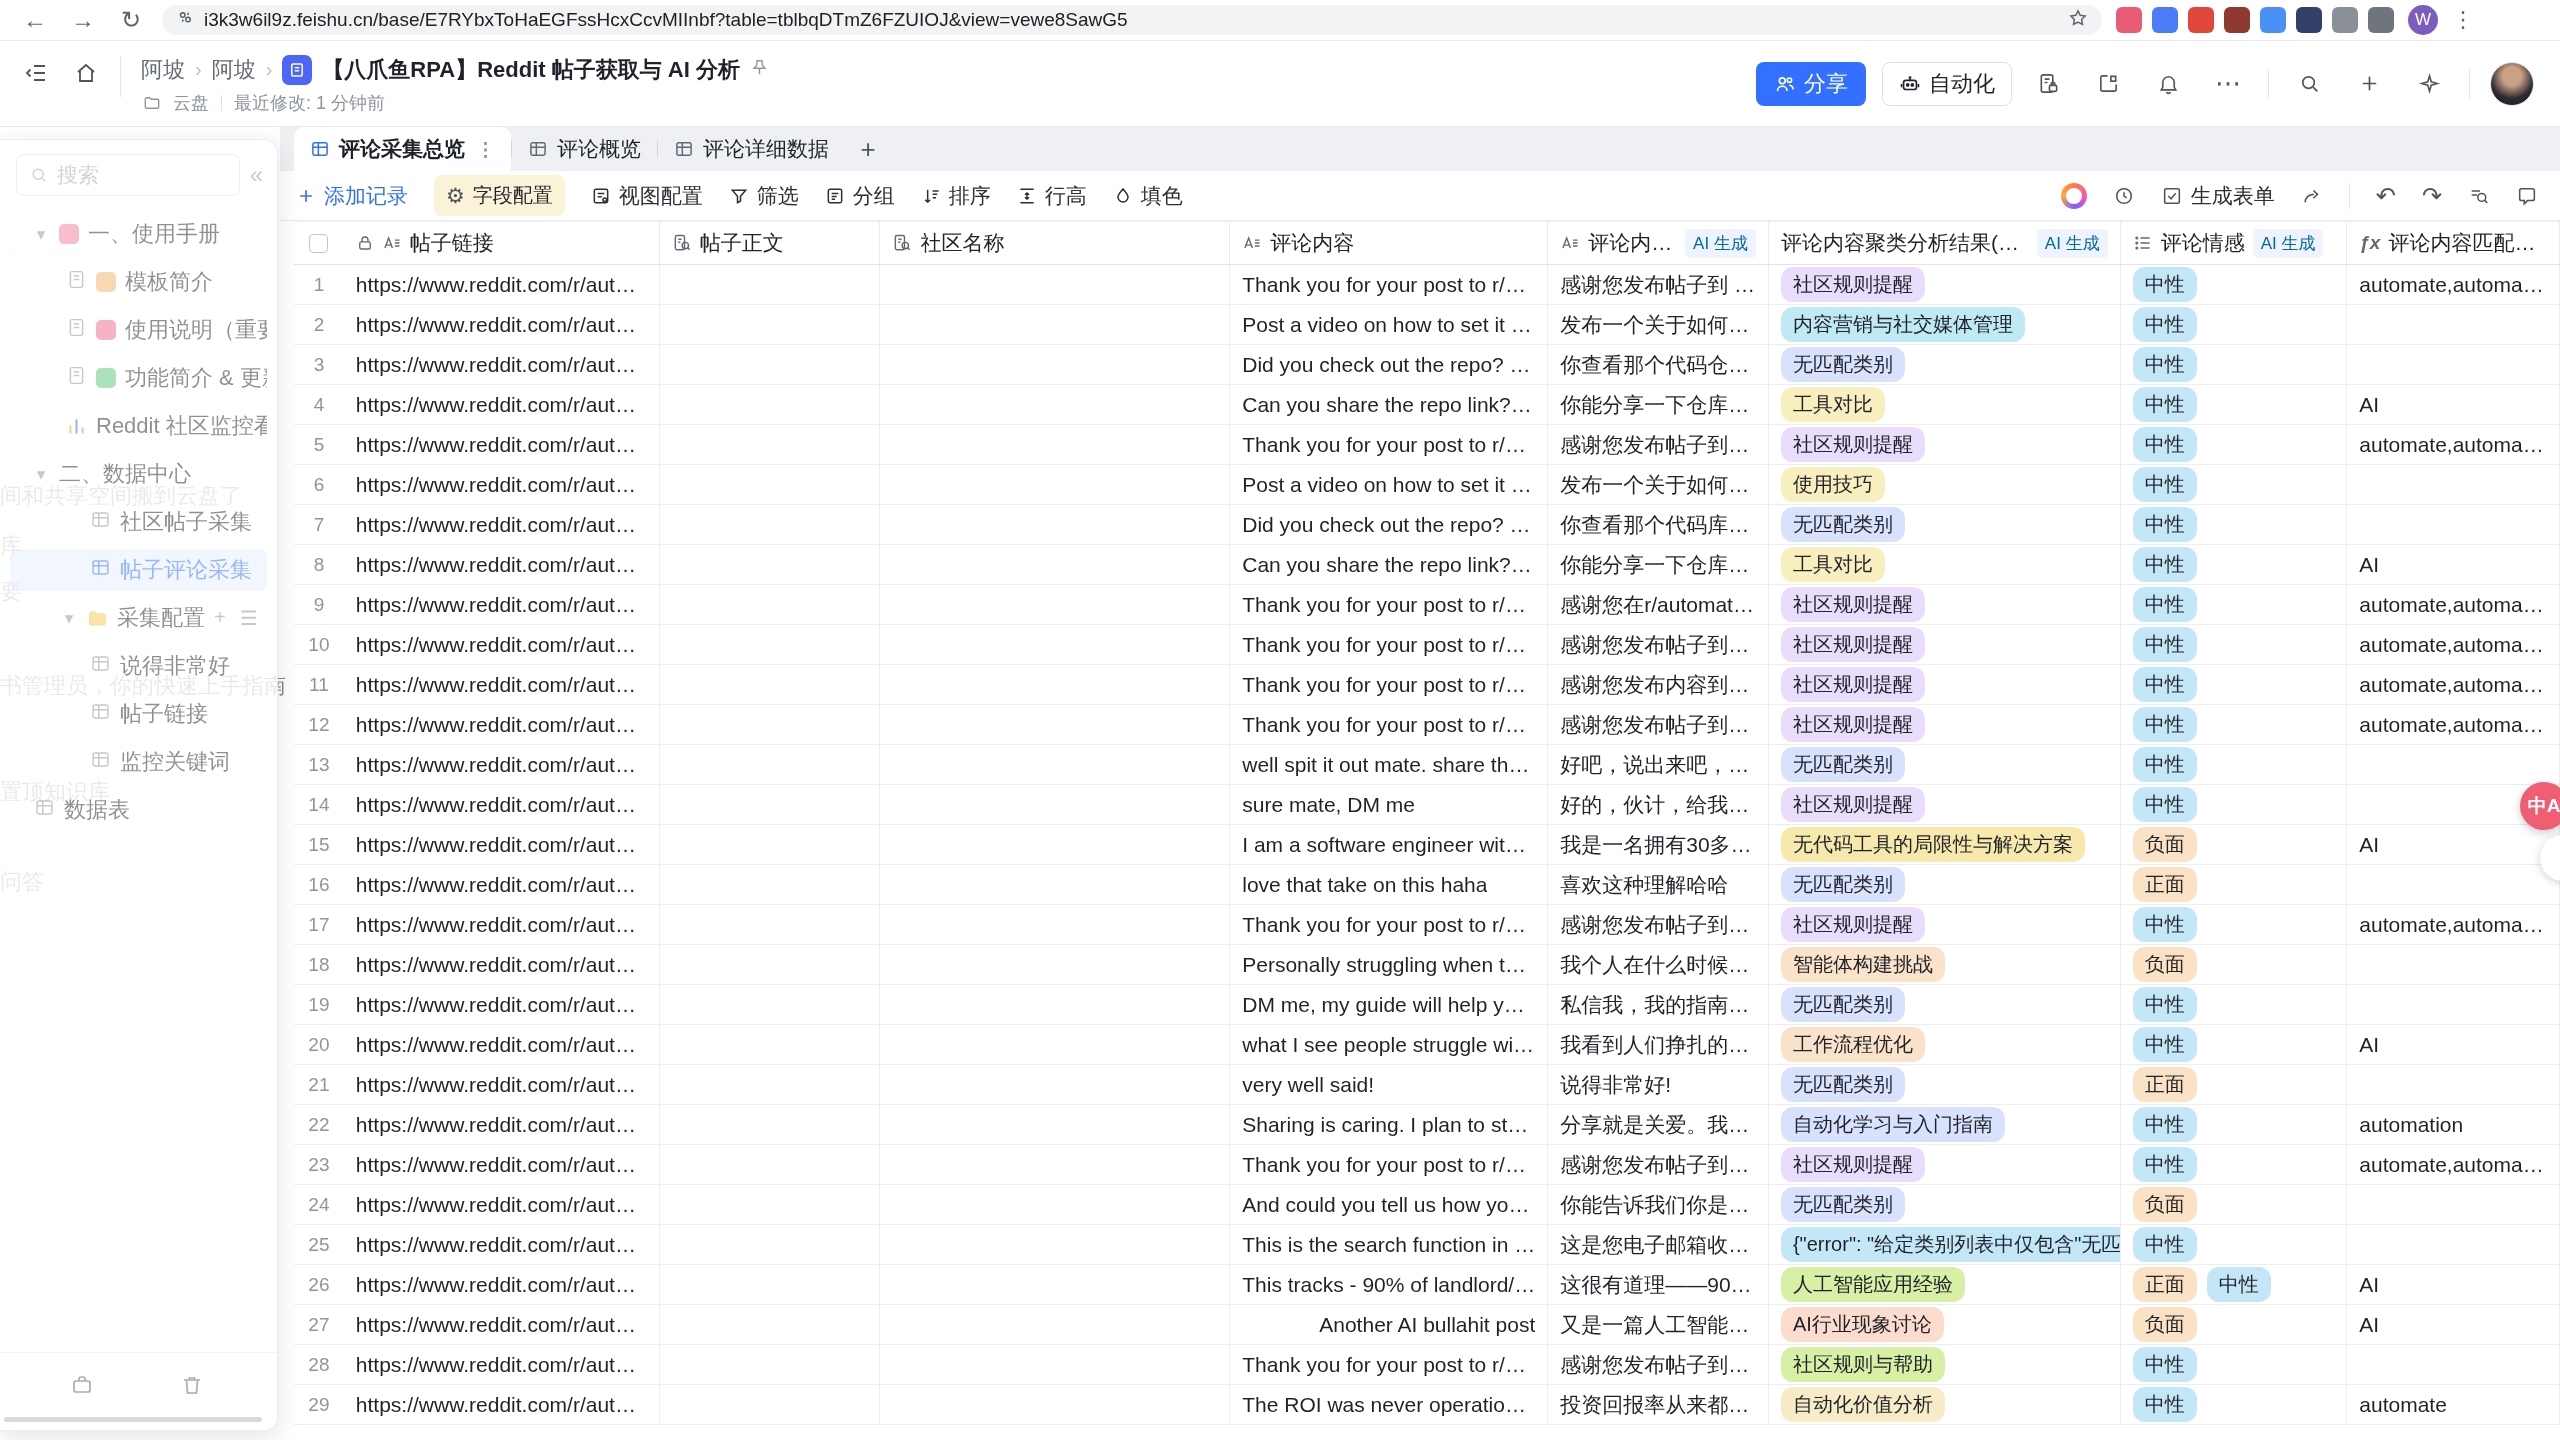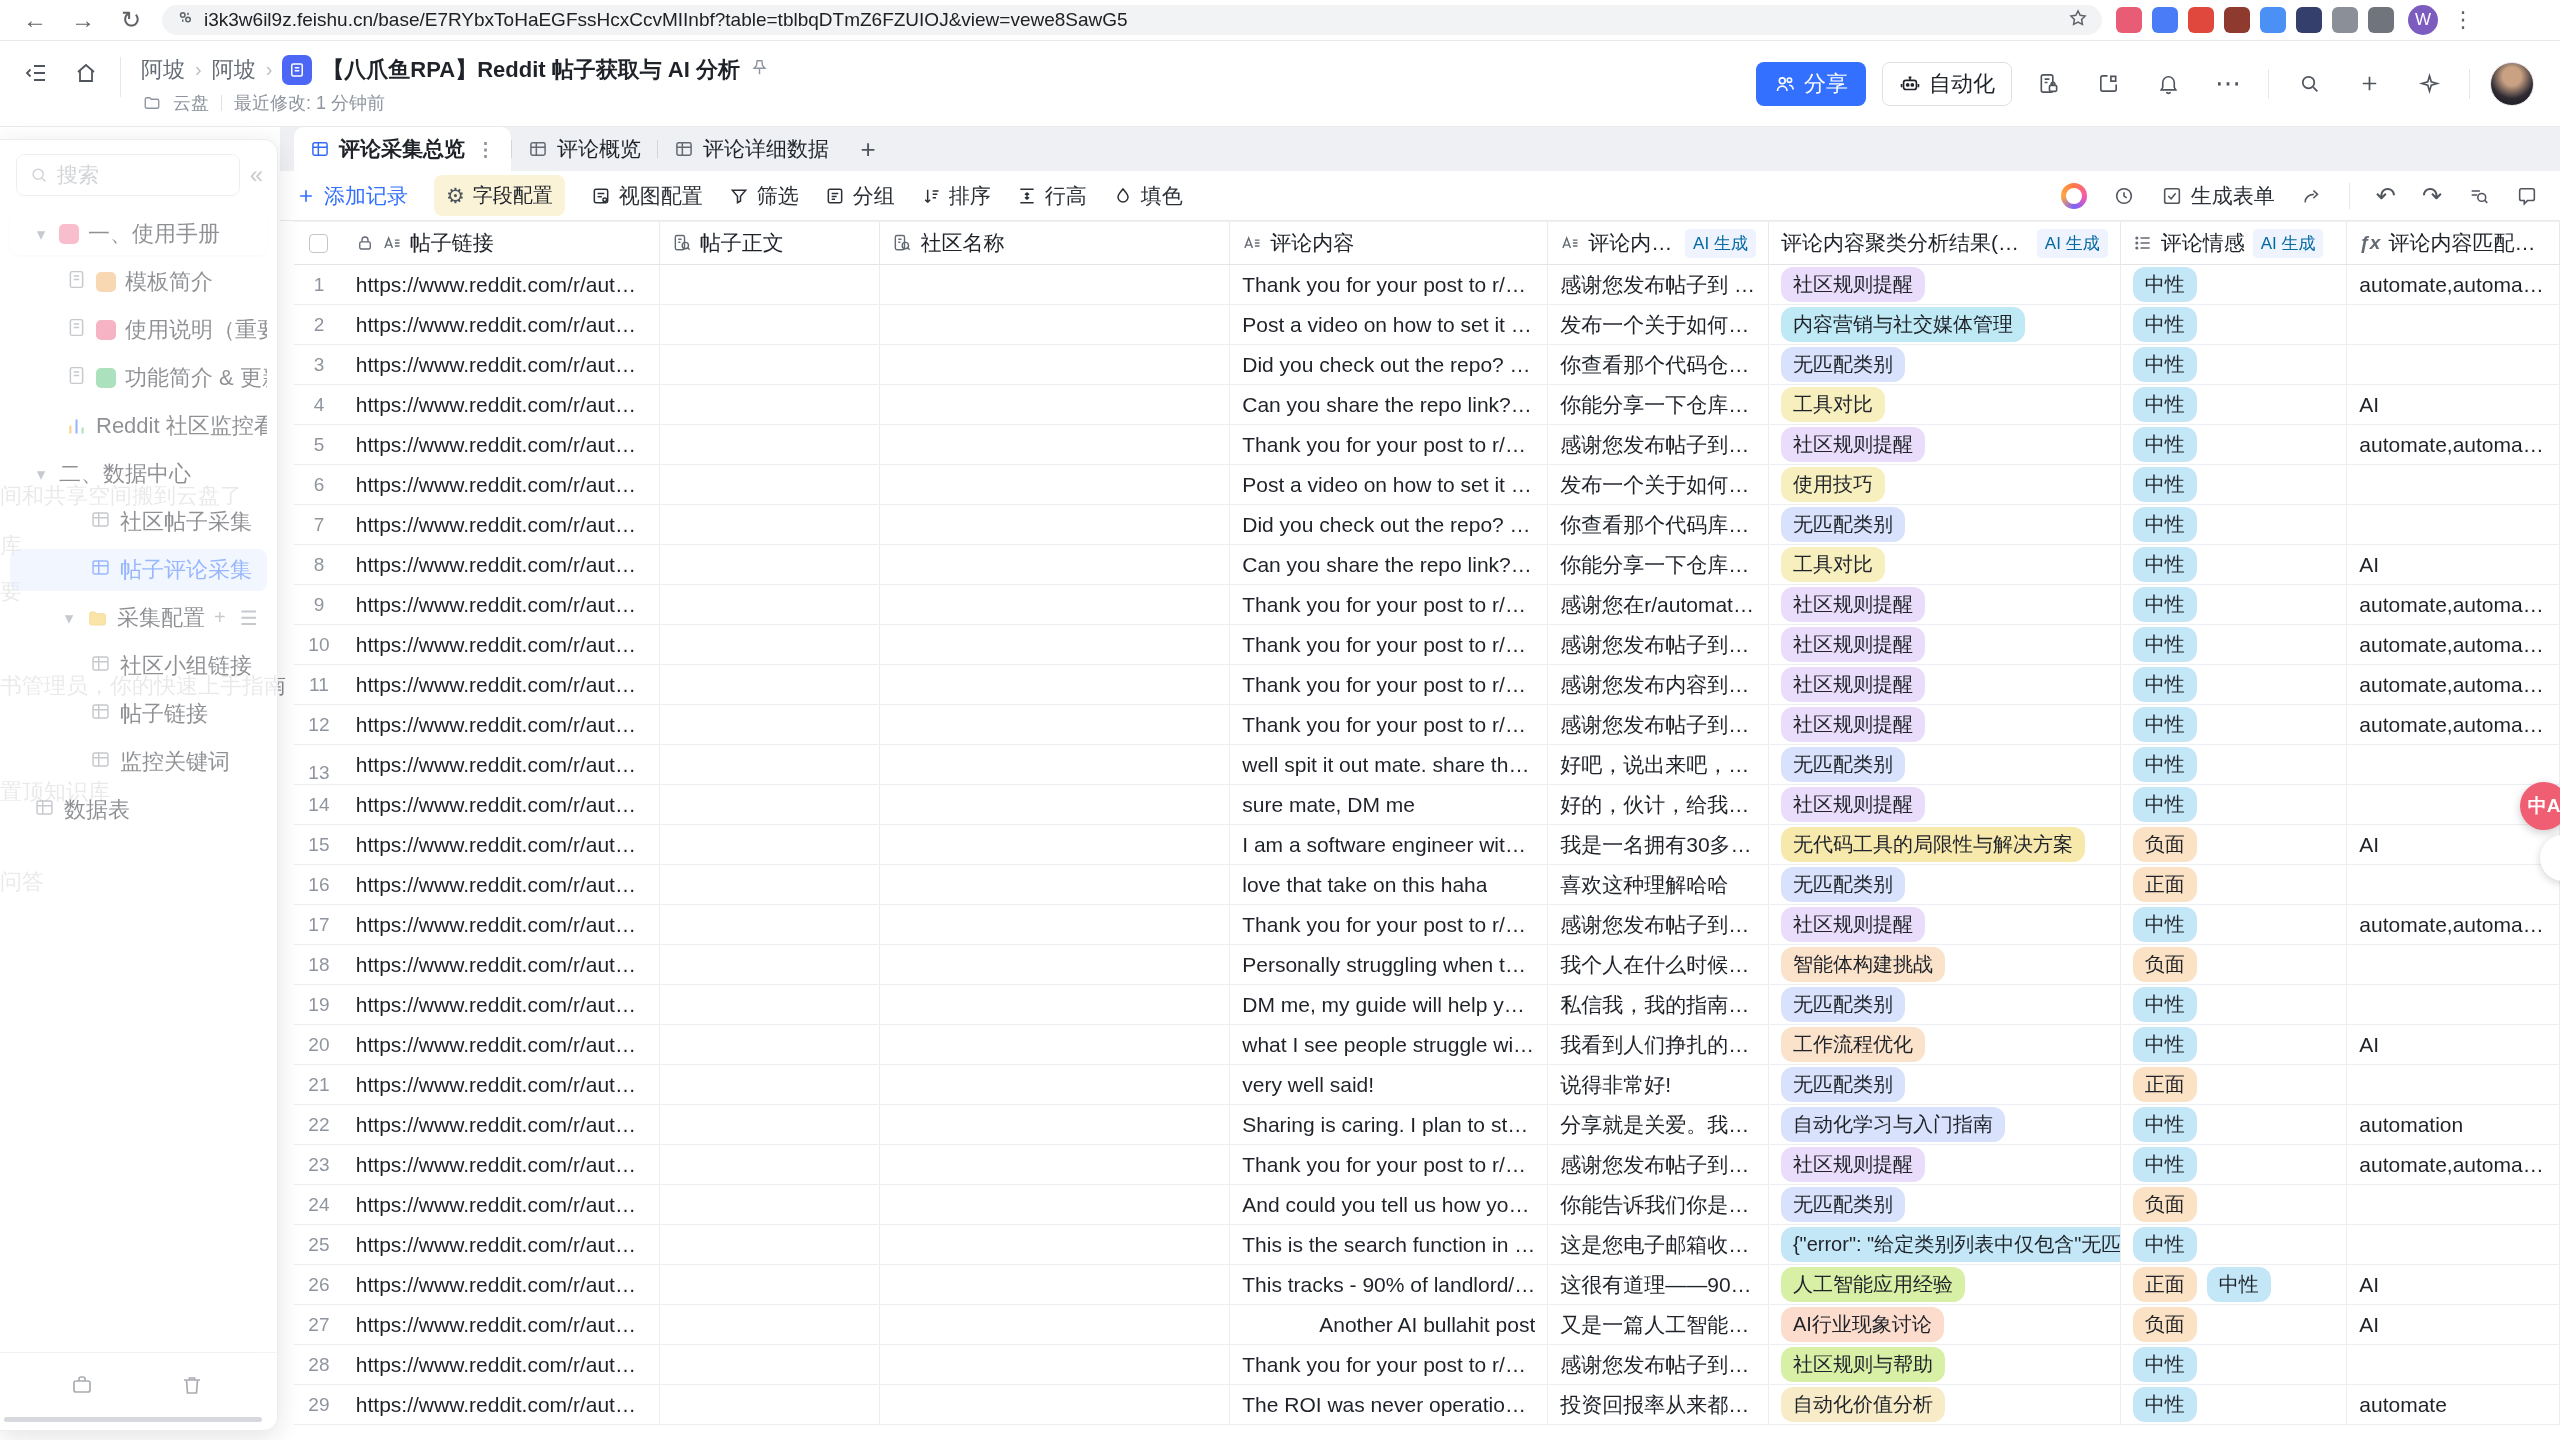--- a/index.html
+++ b/index.html
@@ -740,21 +740,21 @@
               <span class="pill" style="background:#EADDFB">社区规则提醒</span>
             </div>
             <div class="cell" style="width: 228px;">
               <span class="pill" style="background:#C4E7F8">中性</span>
             </div>
             <div class="cell" style="width: 214px;">
               <span class="txt">automate,automation</span>
             </div>
           </div>
           <div class="trow">
-            <div class="cell num" style="width: 50px; align-items: flex-end;">
+            <div class="cell num" style="width: 50px;">
               <span class="txt">13</span>
             </div>
             <div class="cell" style="width: 318px;">
               <span class="txt">https://www.reddit.com/r/automati...</span>
             </div>
             <div class="cell" style="width: 222px;"></div>
             <div class="cell" style="width: 352px;"></div>
             <div class="cell" style="width: 320px;">
               <span class="txt">well spit it out mate. share the docu...</span>
             </div>
@@ -1265,21 +1265,21 @@
             <span class="trail">
               <span>+</span>
               <span>☰</span>
             </span>
           </div>
           <div class="sp-item" style="padding-left: 80px;">
             <span><svg width="21" height="21" viewBox="0 0 24 24" fill="none" stroke="#8f959e" stroke-width="1.7">
                 <rect x="3.5" y="4.5" width="17" height="15" rx="2"></rect>
                 <path d="M3.5 10h17M10 4.5v15"></path>
               </svg></span>
-            <span>社区小组链接</span>
+            <span>说得非常好</span>
           </div>
           <div class="sp-item" style="padding-left: 80px;">
             <span><svg width="21" height="21" viewBox="0 0 24 24" fill="none" stroke="#8f959e" stroke-width="1.7">
                 <rect x="3.5" y="4.5" width="17" height="15" rx="2"></rect>
                 <path d="M3.5 10h17M10 4.5v15"></path>
               </svg></span>
             <span>帖子链接</span>
           </div>
           <div class="sp-item" style="padding-left: 80px;">
             <span><svg width="21" height="21" viewBox="0 0 24 24" fill="none" stroke="#8f959e" stroke-width="1.7">

